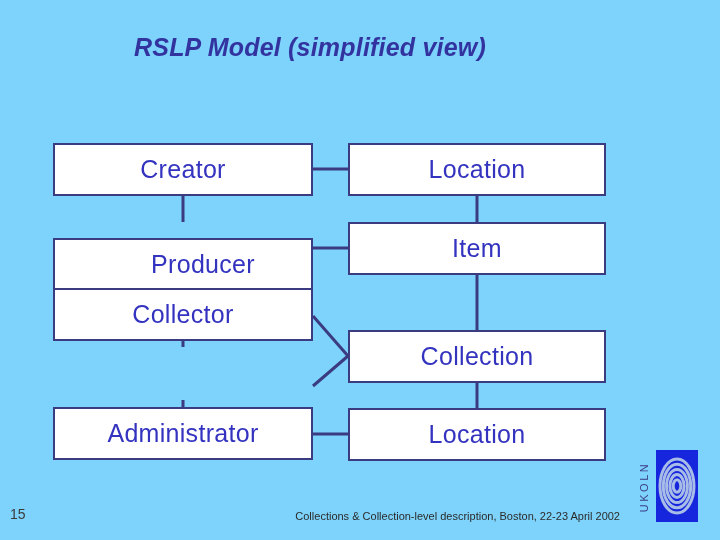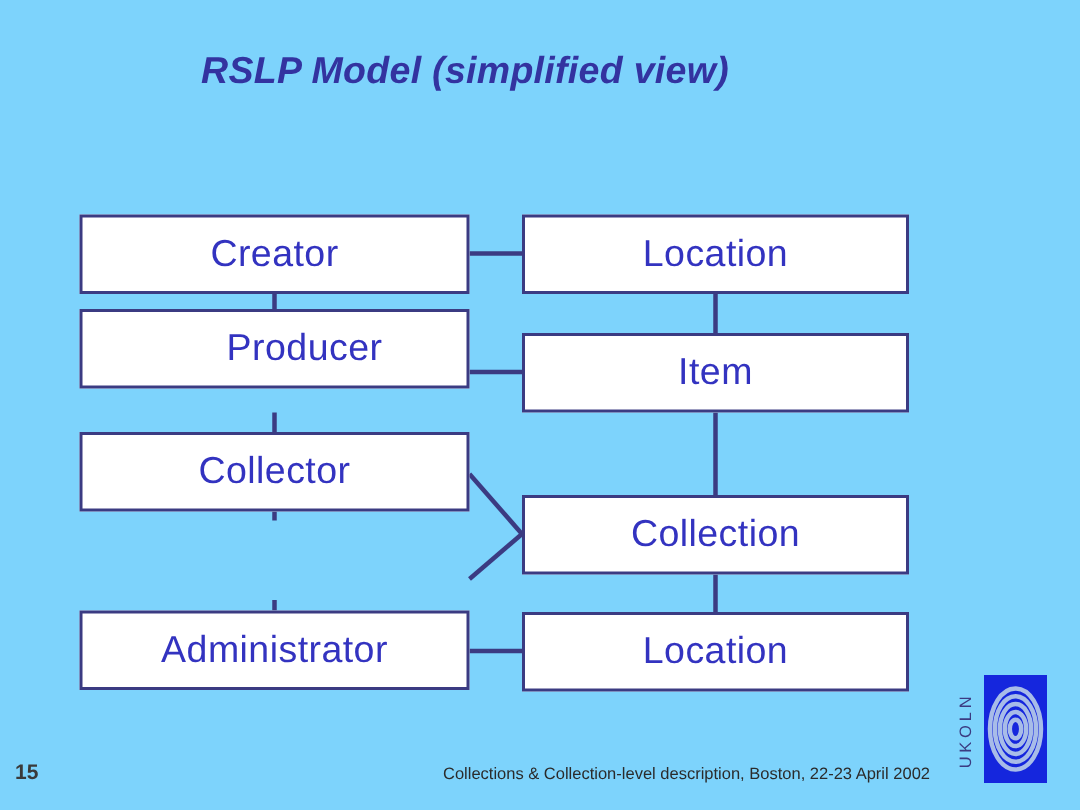--- a/index.html
+++ b/index.html
@@ -61,21 +61,20 @@
     letter-spacing: 0.3px;
   }
 
   
   #page-number {
     position: absolute;
     left: 10px;
     top: 506px;
     font-size: 14px;
     color: #3a3a3a;
-    font-weight: bold;
   }
   #footer-text {
     position: absolute;
     left: 0;
     top: 510px;
     width: 620px;
     text-align: right;
     font-size: 11px;
     color: #2b2b2b;
     white-space: nowrap;
@@ -134,21 +133,21 @@
         <line x1="313" y1="434" x2="348" y2="434" stroke="#3b3b82" stroke-width="3"></line>
         <line x1="477" y1="196" x2="477" y2="222" stroke="#3b3b82" stroke-width="3"></line>
         <line x1="477" y1="275" x2="477" y2="330" stroke="#3b3b82" stroke-width="3"></line>
         <line x1="477" y1="383" x2="477" y2="408" stroke="#3b3b82" stroke-width="3"></line>
         <line x1="313" y1="316" x2="348" y2="356" stroke="#3b3b82" stroke-width="3"></line>
         <line x1="313" y1="386" x2="348" y2="356" stroke="#3b3b82" stroke-width="3"></line>
       </svg>
   <div class="node-box" style="left: 53px; top: 143px; width: 260px; height: 53px; border-color: rgb(59, 59, 130);">
         <div class="node-label" style="color: rgb(51, 51, 192);">Creator</div>
       </div>
-      <div class="node-box" style="left: 53px; top: 206px; width: 260px; height: 53px; border-color: rgb(59, 59, 130); padding-left: 40px;">
+      <div class="node-box" style="left: 53px; top: 238px; width: 260px; height: 53px; border-color: rgb(59, 59, 130); padding-left: 40px;">
         <div class="node-label" style="color: rgb(51, 51, 192);">Producer</div>
       </div>
       <div class="node-box" style="left: 53px; top: 288px; width: 260px; height: 53px; border-color: rgb(59, 59, 130);">
         <div class="node-label" style="color: rgb(51, 51, 192);">Collector</div>
       </div>
       <div class="node-box" style="left: 53px; top: 407px; width: 260px; height: 53px; border-color: rgb(59, 59, 130);">
         <div class="node-label" style="color: rgb(51, 51, 192);">Administrator</div>
       </div>
       <div class="node-box" style="left: 348px; top: 143px; width: 258px; height: 53px; border-color: rgb(59, 59, 130);">
         <div class="node-label" style="color: rgb(51, 51, 192);">Location</div>

